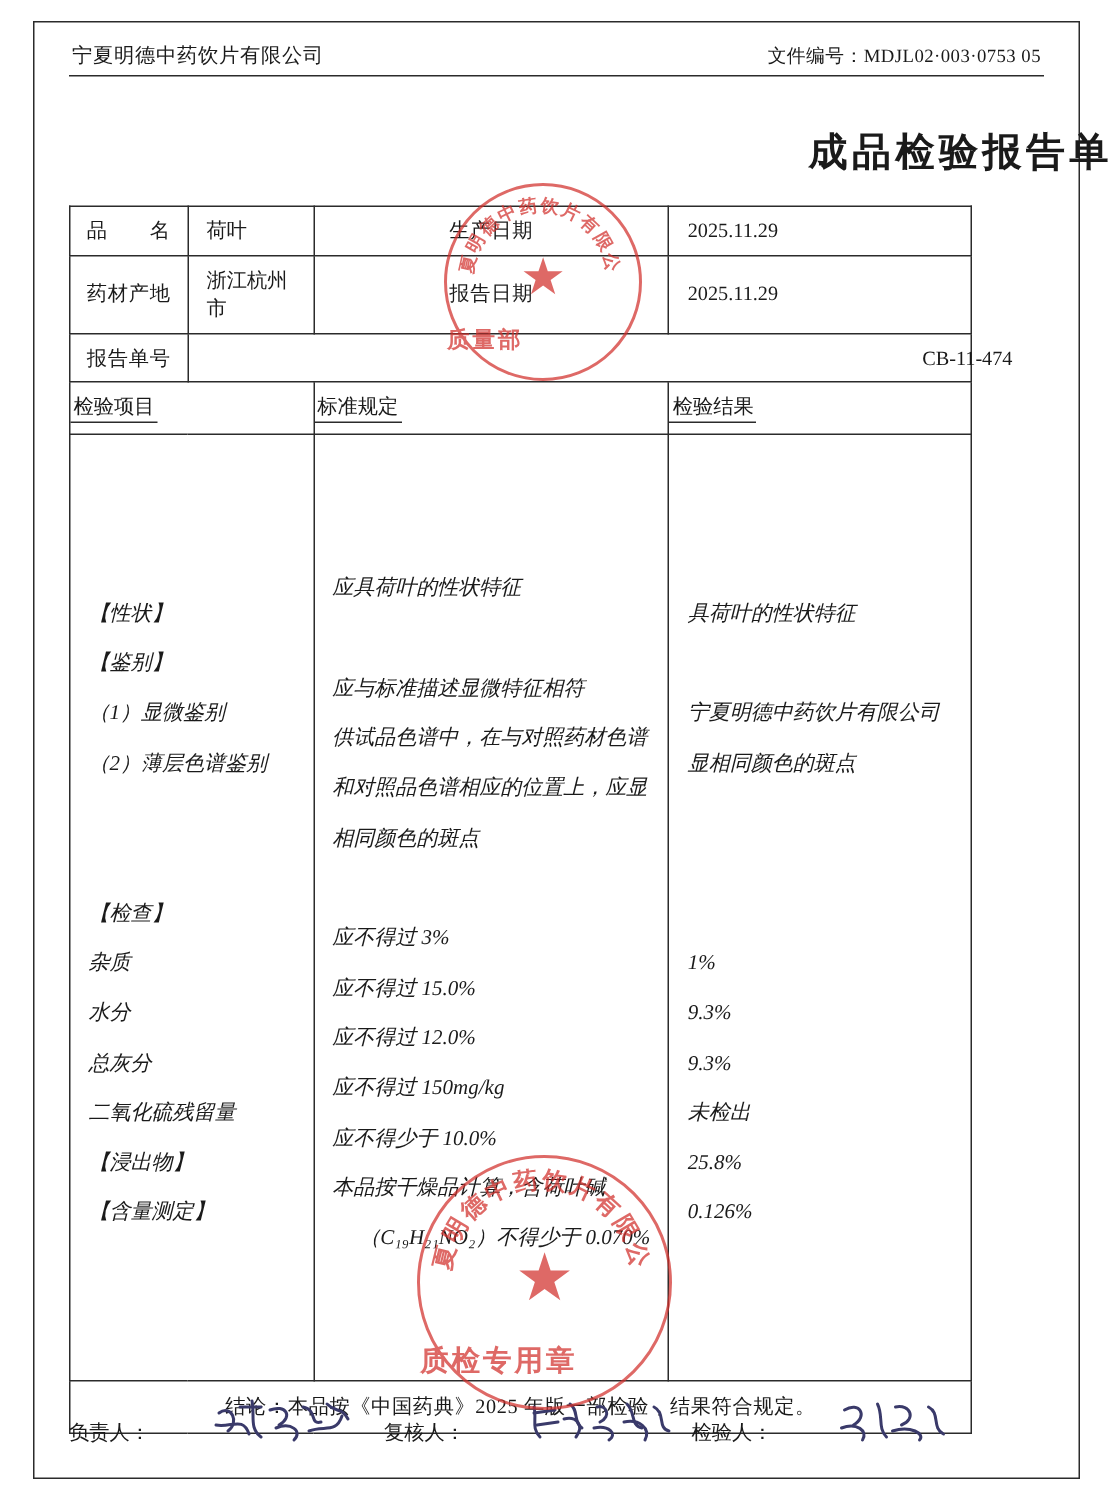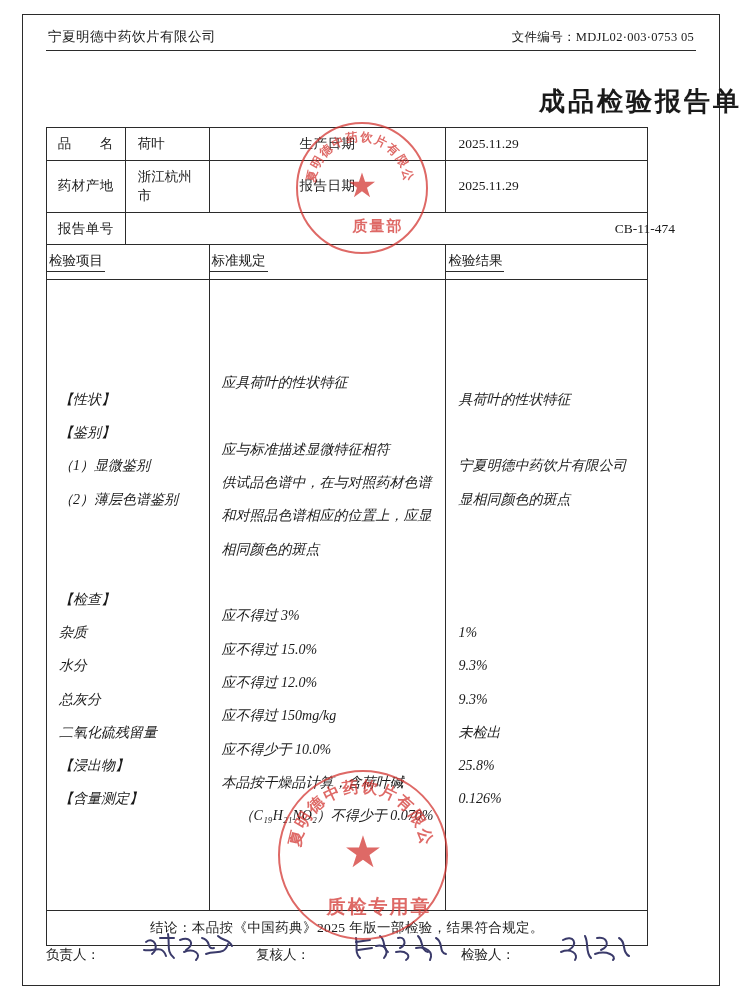--- a/index.html
+++ b/index.html
@@ -69,21 +69,21 @@
     font-size: 26px;
     font-weight: bold;
     letter-spacing: 3px;
     font-family: "Liberation Serif", serif;
   }
 
   
   table.main {
     position: absolute;
     left: 46px;
-    top: 127px;
+    top: 137px;
     width: 602px;
     border-collapse: collapse;
     font-size: 13.5px;
   }
   table.main td {
     border: 1px solid #2b2b2b;
     padding: 0;
     vertical-align: middle;
   }
   .cell {
@@ -185,23 +185,23 @@
   }
   .star {
     position: absolute;
     left: 50%;
     top: 50%;
     transform: translate(-50%, -55%);
     color: #d2302c;
   }
   .stamp-text {
     position: absolute;
-    left: 16px;
+    left: 0;
     width: 100%;
-    text-align: center;
+    text-align: left;
     font-family: "Liberation Serif", serif;
     font-weight: bold;
     color: #d2302c;
     letter-spacing: 2px;
   }
 
   #stamp-top {
     left: 296px;
     top: 122px;
     width: 128px;

